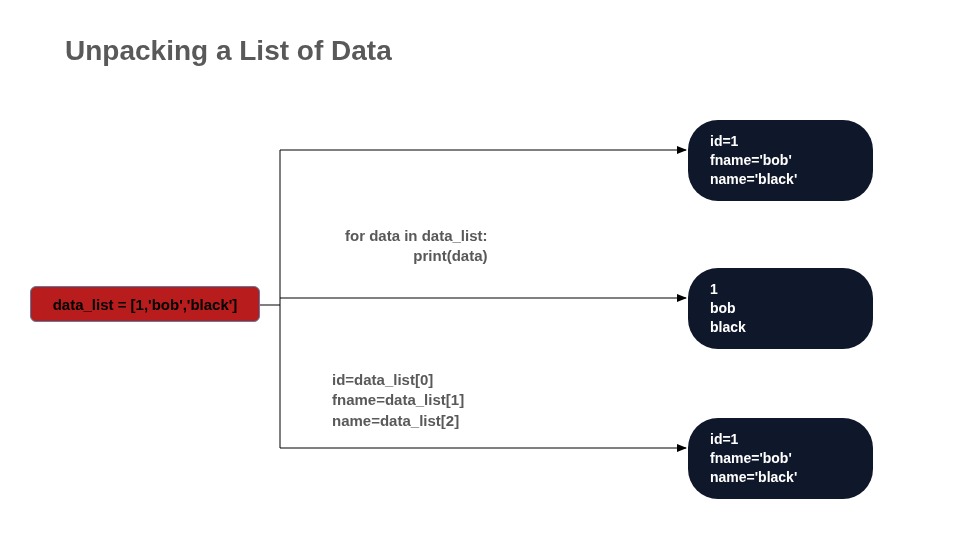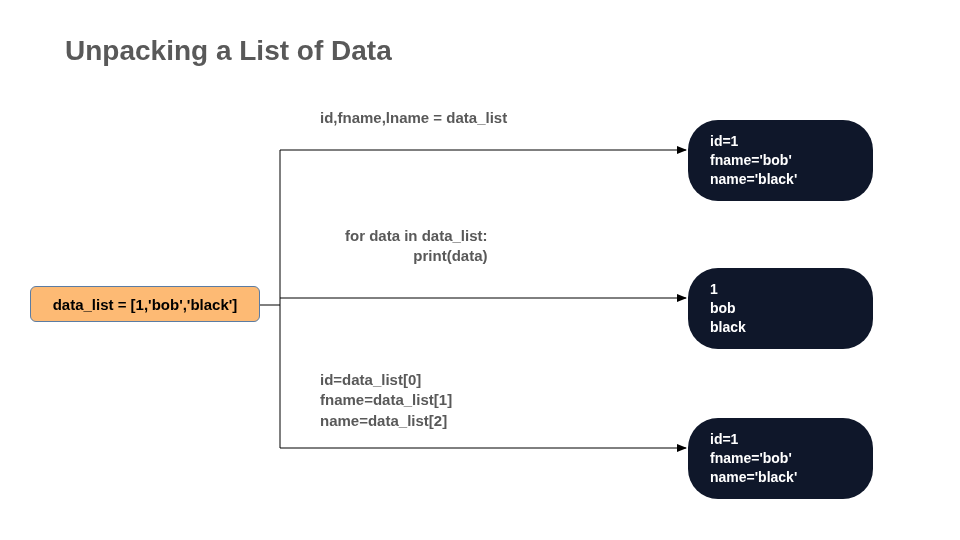--- a/index.html
+++ b/index.html
@@ -23,21 +23,21 @@
     font-size: 28px;
     font-weight: bold;
     color: #595959;
   }
   .source-box {
     position: absolute;
     left: 30px;
     top: 286px;
     width: 230px;
     height: 36px;
-    background: #fdba74;
+    background: #b91c1c;
     border: 1px solid #5b7ca3;
     border-radius: 6px;
     display: flex;
     align-items: center;
     justify-content: center;
     font-size: 15px;
     font-weight: bold;
     color: #000;
     box-sizing: border-box;
   }
@@ -73,24 +73,23 @@
 </style>
 </head>
 <body>
 
 <div class="slide">
 
   <div class="title">Unpacking a List of Data</div>
 
   <div class="source-box">data_list = [1,'bob','black']</div>
 
-  <div class="code-label" style="left:320px; top:108px;">id,fname,lname = data_list</div>
   <div class="code-label" style="left:345px; top:226px;text-align:right;">for data in data_list:
         print(data)</div>
-  <div class="code-label" style="left:320px; top:370px;">id=data_list[0]
+  <div class="code-label" style="left:332px; top:370px;">id=data_list[0]
 fname=data_list[1]
 name=data_list[2]</div>
 
   <div class="output-box" style="left:688px; top:120px;">id=1
 fname='bob'
 name='black'</div>
   <div class="output-box" style="left:688px; top:268px;">1
 bob
 black</div>
   <div class="output-box" style="left:688px; top:418px;">id=1

